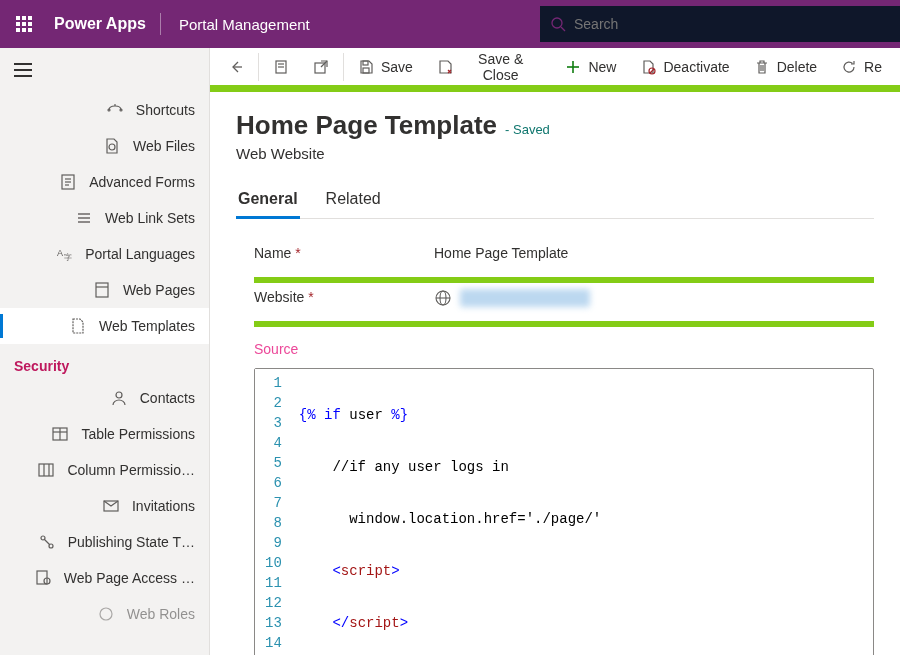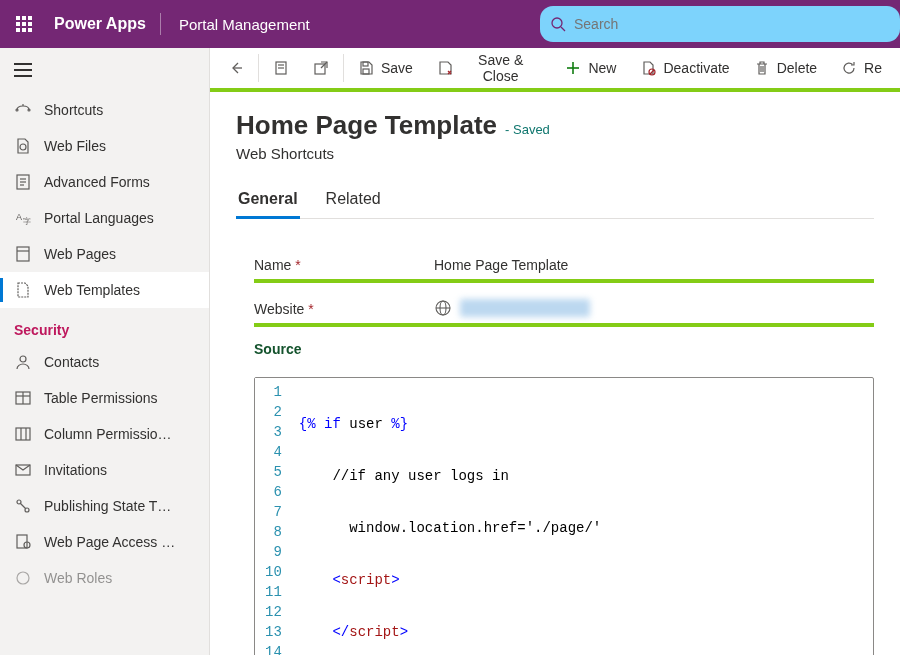--- a/index.html
+++ b/index.html
@@ -4,57 +4,57 @@
 <style>
 * { box-sizing: border-box; margin: 0; padding: 0; }
 body { font-family: "Segoe UI", -apple-system, sans-serif; font-size: 14px; color: #323130; overflow: hidden; width: 900px; height: 655px; }
 .topbar { height: 48px; background: #742774; color: #fff; display: flex; align-items: center; }
 .waffle { width: 48px; height: 48px; display: flex; align-items: center; justify-content: center; cursor: pointer; }
 .waffle-grid { display: grid; grid-template-columns: repeat(3, 4px); grid-template-rows: repeat(3, 4px); gap: 2px; }
 .waffle-grid span { background: #fff; width: 4px; height: 4px; }
 .app-name { font-weight: 600; font-size: 16px; padding: 0 14px 0 6px; }
 .vdiv { width: 1px; height: 22px; background: rgba(255,255,255,0.4); }
 .portal-name { padding: 0 18px; font-size: 15px; }
-.search-wrap { margin-left: auto; height: 36px; width: 360px; margin-right: 0; display: flex; align-items: center; background: #7dd3fc; border-radius: 13px; padding: 0 10px; }
+.search-wrap { margin-left: auto; height: 36px; width: 360px; margin-right: 0; display: flex; align-items: center; background: #0f172a; border-radius: 0; padding: 0 10px; }
 .search-wrap svg { flex: 0 0 16px; }
 .search-input { border: none; background: transparent; outline: none; font-size: 14px; color: #666; margin-left: 8px; width: 100%; }
 .shell { display: flex; height: 607px; }
 .hamburger { height: 44px; display: flex; align-items: center; padding-left: 14px; cursor: pointer; }
 .hamburger div { width: 18px; height: 2px; background: #323130; position: relative; }
 .hamburger div::before, .hamburger div::after { content:""; position:absolute; left:0; width:18px; height:2px; background:#323130; }
 .hamburger div::before { top:-6px; } .hamburger div::after { top:6px; }
 .sidebar { width: 210px; background: #f3f2f1; border-right: 1px solid #e1dfdd; display: flex; flex-direction: column; overflow-y: auto; }
-.nav-item { display: flex; align-items: center; height: 36px; padding: 0 14px; cursor: pointer; gap: 12px; white-space: nowrap; overflow: hidden; text-overflow: ellipsis; position: relative;}
+.nav-item { display: flex; align-items: center; height: 36px; padding: 0 14px; cursor: pointer; gap: 12px; white-space: nowrap; overflow: hidden; text-overflow: ellipsis; position: relative; justify-content: flex-end;}
 .nav-item.active { background: #fff; }
 .nav-item.active::before { content:""; position:absolute; left:0; top:6px; bottom:6px; width:3px; background:#0078d4; }
 .nav-icon { width: 18px; height: 18px; display:flex; align-items:center; justify-content:center; color:#605e5c; flex-shrink:0;}
 .nav-label { overflow:hidden; text-overflow:ellipsis; }
 .section-header { padding: 14px 14px 6px; font-weight: 700; color: #be185d; }
 .main { flex: 1; display: flex; flex-direction: column; overflow: hidden; }
-.cmdbar { height: 44px; border-bottom: 4px solid #84cc16; display: flex; align-items: center; padding: 0 6px; gap: 0; }
+.cmdbar { height: 44px; border-bottom: 7px solid #84cc16; display: flex; align-items: center; padding: 0 6px; gap: 0; }
 .cmd-btn { height: 44px; display: flex; align-items: center; gap: 7px; padding: 0 12px; cursor: pointer; border:none; background:none; font-size:14px; color:#323130;}
 .cmd-sep { width:1px; height:28px; background:#e1dfdd; margin:0 2px; }
 .cmd-icon { width:16px; height:16px; display:flex; align-items:center; justify-content:center; color:#605e5c;}
 .content { padding: 18px 26px; overflow:auto; flex:1; }
 .title-row { display:flex; align-items:baseline; gap:8px; }
 .page-title { font-size: 26px; font-weight: 600; }
 .saved { font-size: 13px; color: #0f766e; }
 .subtitle { font-size: 15px; color: #323130; margin-top: 4px; }
 .tabs { display:flex; gap: 24px; margin-top: 22px; border-bottom: 1px solid #e1dfdd; align-items: center; }
 .tab { padding: 6px 2px 10px; cursor:pointer; color:#323130; font-size:16px; position:relative; }
 .tab.active { font-weight:600; }
 .tab.active::after { content:""; position:absolute; left:0; right:0; bottom:-1px; height:3px; background:#0078d4; }
 .form-area { padding: 20px 0 0 18px; }
-.form-row { display:flex; align-items:flex-end; min-height:44px; border-bottom:4px solid #84cc16; padding: 6px 0; }
+.form-row { display:flex; align-items:flex-start; min-height:44px; border-bottom:6px solid #84cc16; padding: 6px 0; }
 .form-label { width: 170px; color:#323130; }
 .req { color:#a4262c; margin-left:4px; }
 .form-value { flex:1; padding-left:10px; display:flex; align-items:center; gap:8px; }
 .globe { width:18px; height:18px; }
 .blur-box { width:130px; height:18px; background:#bcd8f0; filter: blur(3px); border-radius:2px; }
-.src-label { margin: 14px 0 20px 0; color:#14532d;font-weight:bold; }
+.src-label { margin: 14px 0 11px 0; color:#ec4899; }
 .code-box { border:1px solid #8a8886; border-radius:2px; font-family: Consolas, "Courier New", monospace; font-size:14px; display:flex; }
 .gutter { background:#fff; color:#2b91af; text-align:right; padding:4px 8px 4px 10px; user-select:none; border-right:1px solid transparent; }
 .gutter div { height:20px; line-height:20px; }
 .code { padding:4px 8px; white-space:pre; }
 .code div { height:20px; line-height:20px; }
 .tok-delim { color:#0000ff; }
 .tok-kw { color:#0000ff; }
 .tok-tag { color:#a31515; }
 .tok-txt { color:#000; }
 </style>
@@ -119,20 +119,30 @@
             <rect x="3" y="2" width="12" height="14"></rect>
             <line x1="6" y1="6" x2="12" y2="6"></line>
             <line x1="6" y1="9" x2="12" y2="9"></line>
             <line x1="6" y1="12" x2="10" y2="12"></line>
           </svg>
         </span>
       <span class="nav-label">Advanced Forms</span>
     </div>
     <div class="nav-item">
       <span class="nav-icon">
+          <svg width="18" height="18" viewBox="0 0 18 18" fill="none" stroke="currentColor" stroke-width="1.4">
+            <line x1="3" y1="5" x2="15" y2="5"></line>
+            <line x1="3" y1="9" x2="15" y2="9"></line>
+            <line x1="3" y1="13" x2="15" y2="13"></line>
+          </svg>
+        </span>
+      <span class="nav-label">Web Link Sets</span>
+    </div>
+    <div class="nav-item">
+      <span class="nav-icon">
           <svg width="18" height="18" viewBox="0 0 18 18" fill="none" stroke="currentColor" stroke-width="1.2">
             <text x="2" y="11" font-size="9" fill="currentColor" stroke="none">A</text>
             <text x="9" y="15" font-size="8" fill="currentColor" stroke="none">字</text>
           </svg>
         </span>
       <span class="nav-label">Portal Languages</span>
     </div>
     <div class="nav-item">
       <span class="nav-icon">
           <svg width="18" height="18" viewBox="0 0 18 18" fill="none" stroke="currentColor" stroke-width="1.2">
@@ -307,21 +317,21 @@
           </span>
           <span>Re</span>
         </button>
     </div>
 
     <div class="content">
       <div class="title-row">
         <div class="page-title">Home Page Template</div>
         <div class="saved">- Saved</div>
       </div>
-      <div class="subtitle">Web Shortcuts</div>
+      <div class="subtitle">Web Website</div>
 
       <div class="tabs">
         <div class="tab active">General</div>
         <div class="tab">Related</div>
       </div>
 
       <div class="form-area">
         <div class="form-row">
           <div class="form-label"><span>Name</span><span class="req">*</span></div>
           <div class="form-value">Home Page Template</div>

